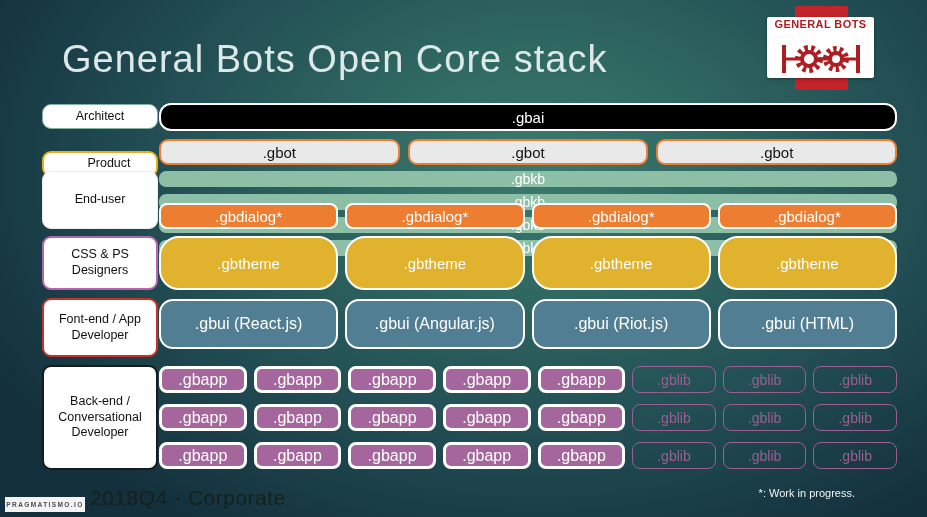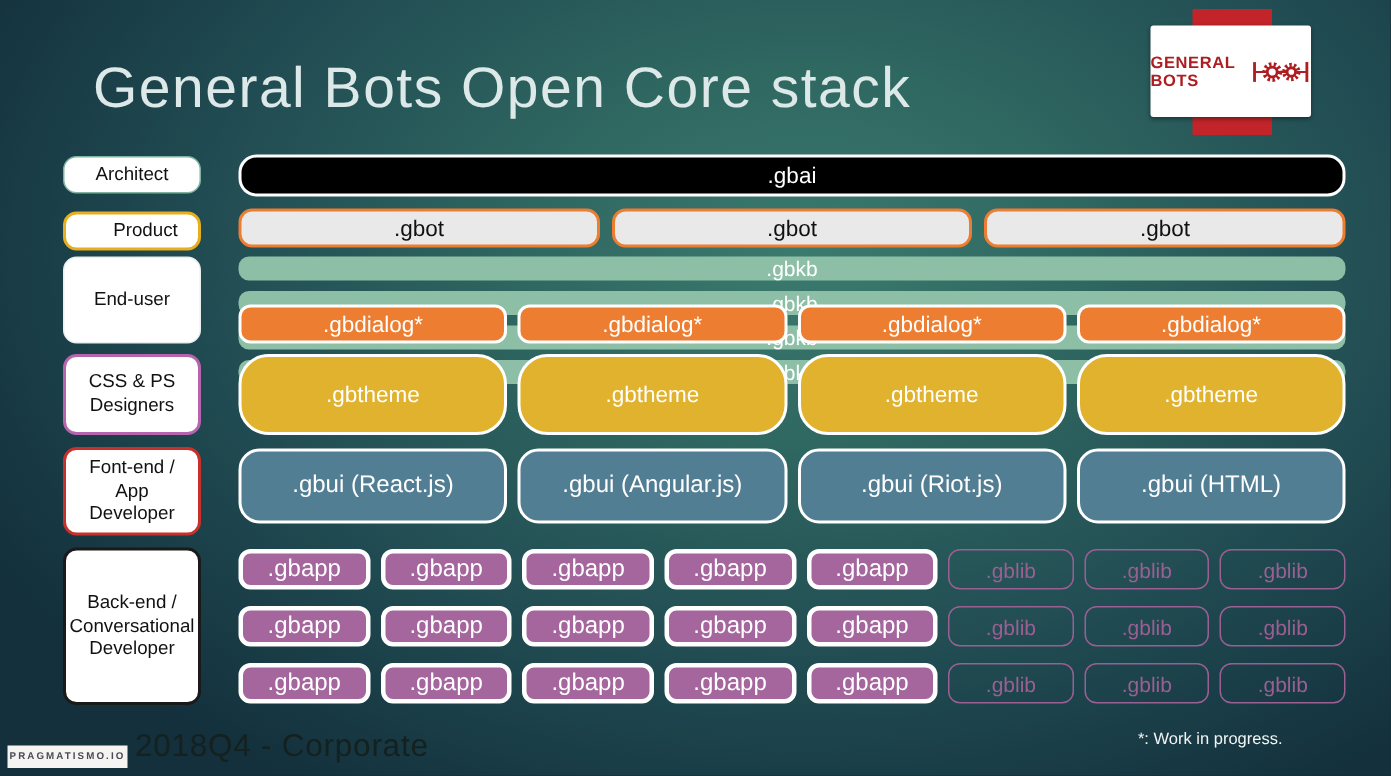--- a/index.html
+++ b/index.html
@@ -15,31 +15,31 @@
   .title{
     position:absolute;left:62px;top:38px;
     font-size:38px;font-weight:300;letter-spacing:1px;
     color:#dde9e8;white-space:nowrap;
   }
   
   .logo-band{position:absolute;left:795px;top:6px;width:53px;height:84px;background:#c2242a;}
   .logo-card{
     position:absolute;left:767px;top:17px;width:107px;height:61px;background:#ffffff;
     border-radius:2px;box-shadow:0 1px 3px rgba(0,0,0,.4);
-    display:flex;align-items:center;justify-content:center;gap:11px;
+    display:flex;flex-direction:column;align-items:center;justify-content:center;gap:11px;
   }
   .logo-text{color:#ad1d22;font-weight:bold;font-size:11px;letter-spacing:.4px;}
   
   .label{
-    position:absolute;left:42px;width:92px;background:#ffffff;border-radius:9px;
+    position:absolute;left:42px;width:116px;background:#ffffff;border-radius:9px;
     display:flex;align-items:center;justify-content:center;text-align:center;
     color:#111;font-size:12.5px;line-height:1.25;box-sizing:border-box;padding:2px 6px;
   }
   .label-architect{top:104px;height:25px;border:1.5px solid #7fb3a0;}
-  .label-product{top:141px;height:26px;border:2px solid #e7af1e;padding-left:24px;}
+  .label-product{top:151px;height:26px;border:2px solid #e7af1e;padding-left:24px;}
   .label-enduser{top:171px;height:58px;border:1.5px solid #e8efec;}
   .label-css{top:236px;height:54px;border:2px solid #b665ad;}
   .label-frontend{top:298px;height:59px;border:2px solid #c8312b;}
   .label-backend{top:365px;height:105px;border:2px solid #1a1a1a;}
   
   .row{position:absolute;left:159px;width:738px;display:flex;gap:7px;}
   .box{
     flex:1;display:flex;align-items:center;justify-content:center;
     color:#fff;box-sizing:border-box;white-space:nowrap;
   }

